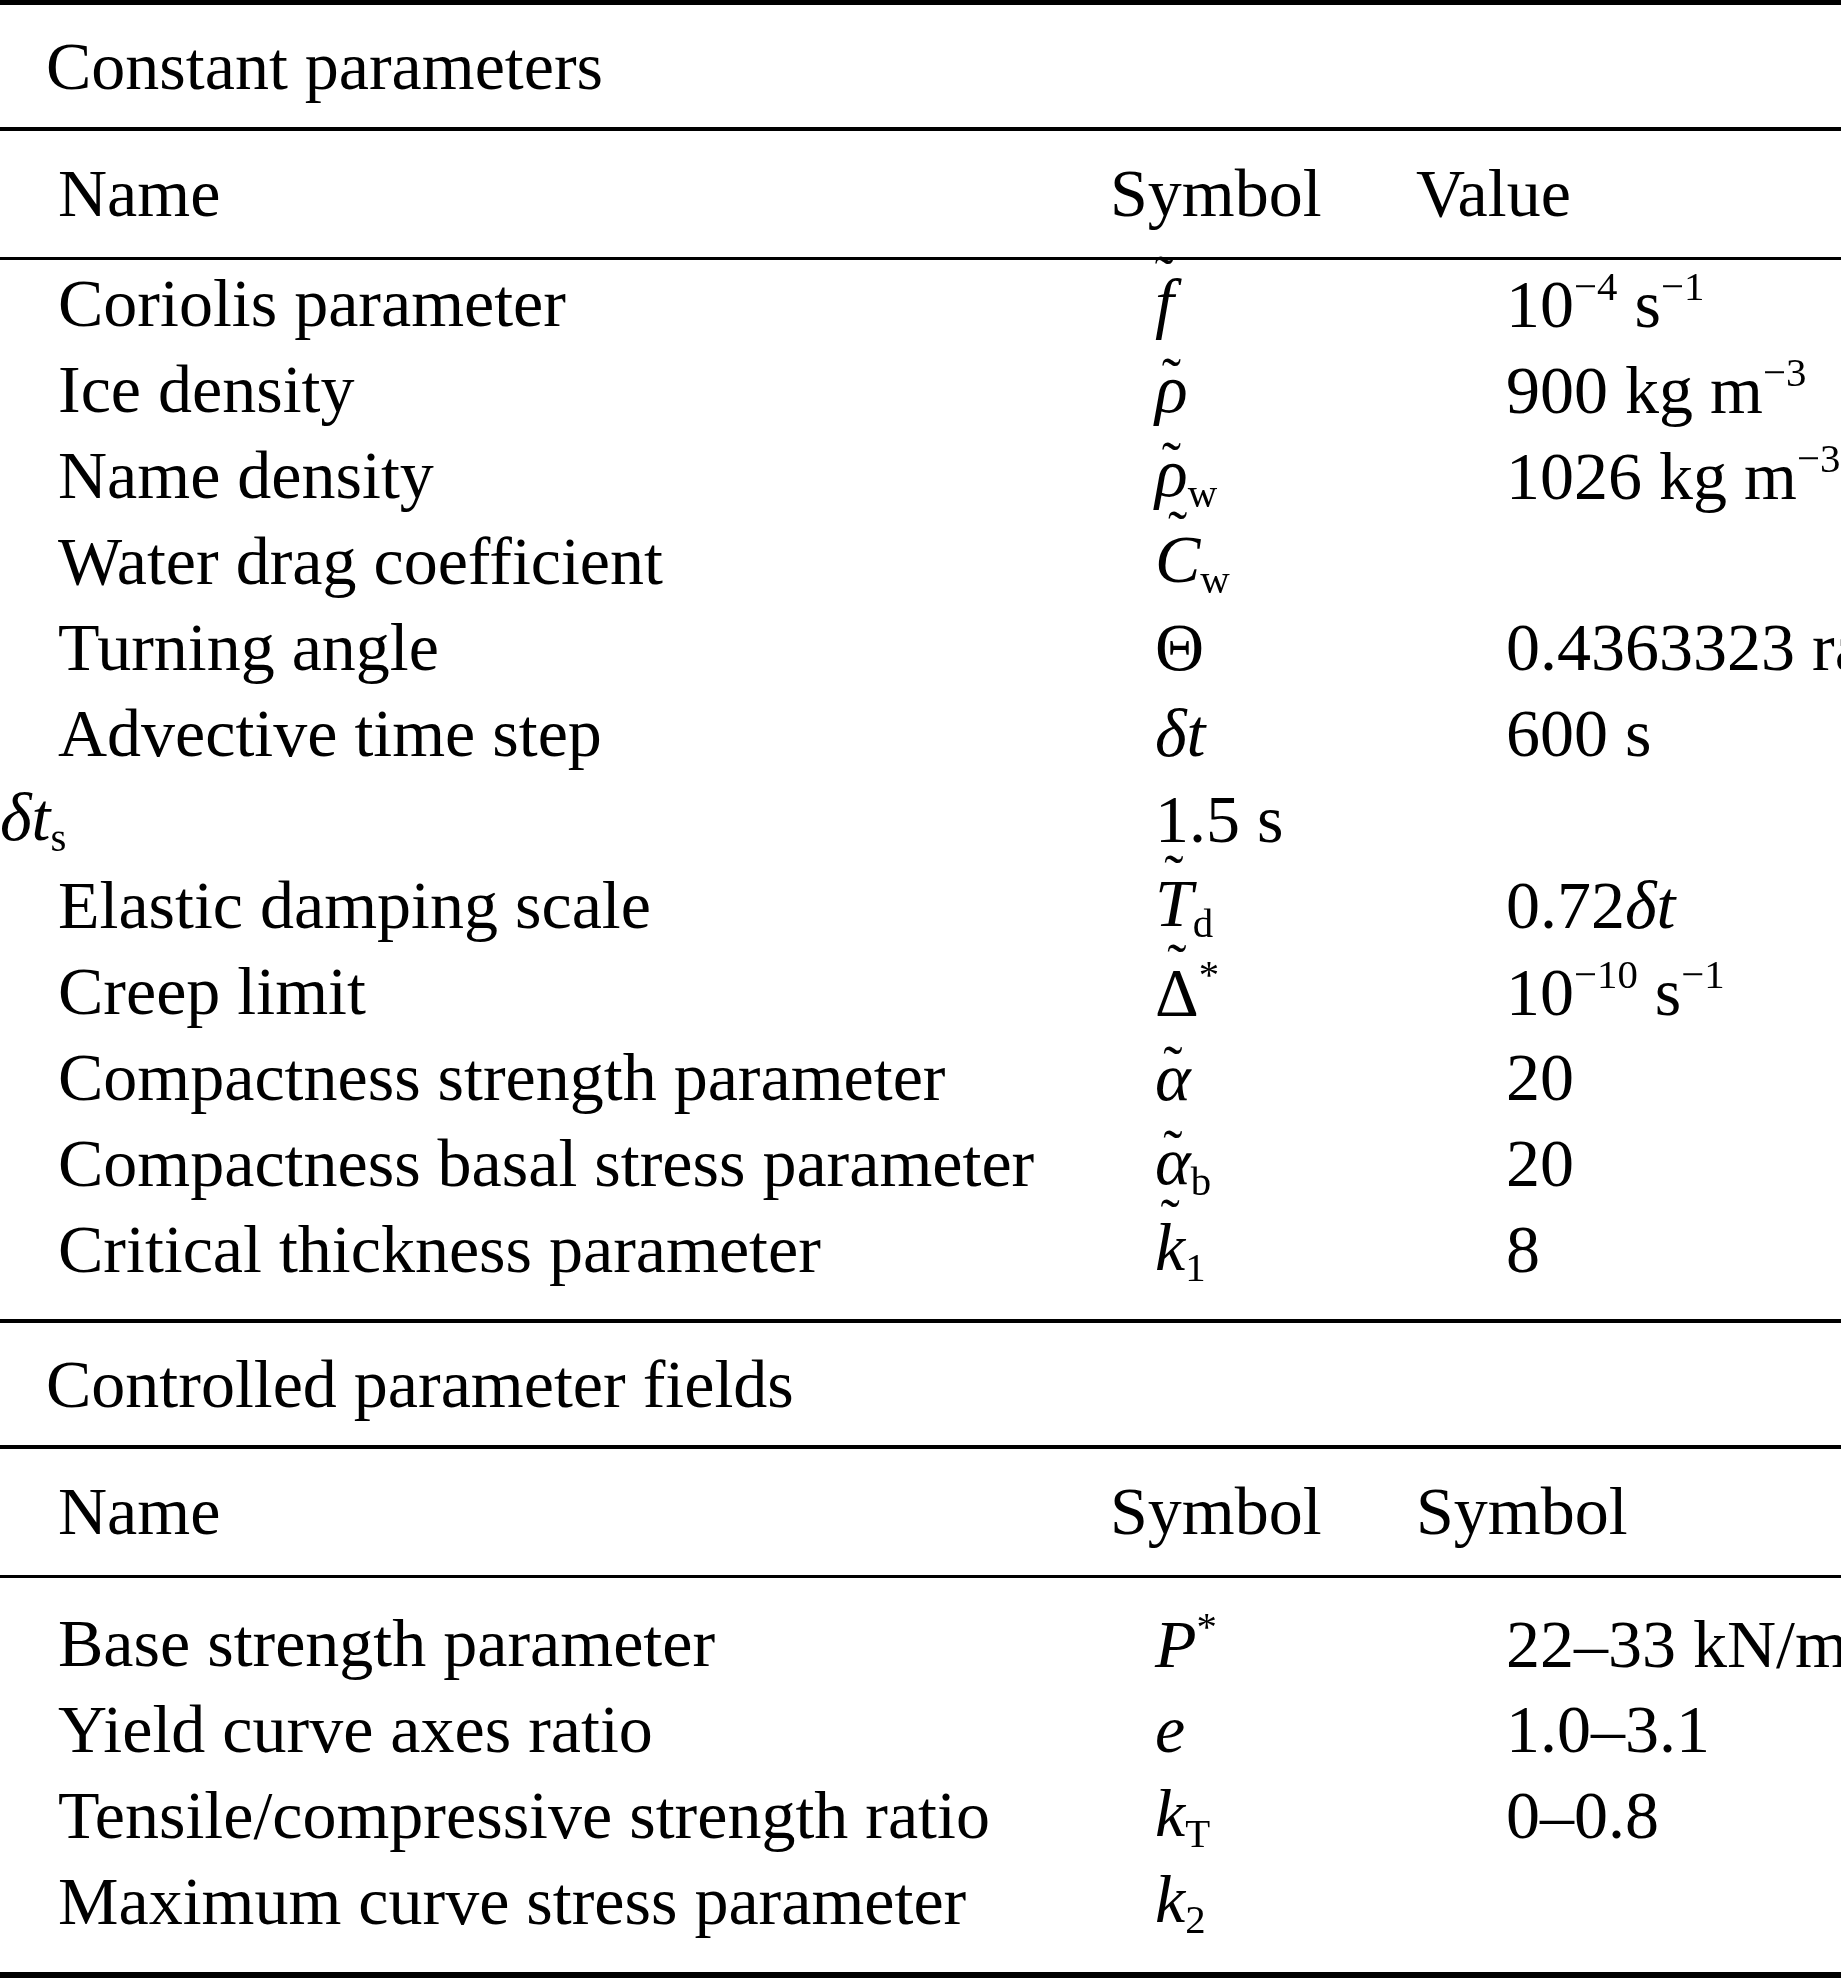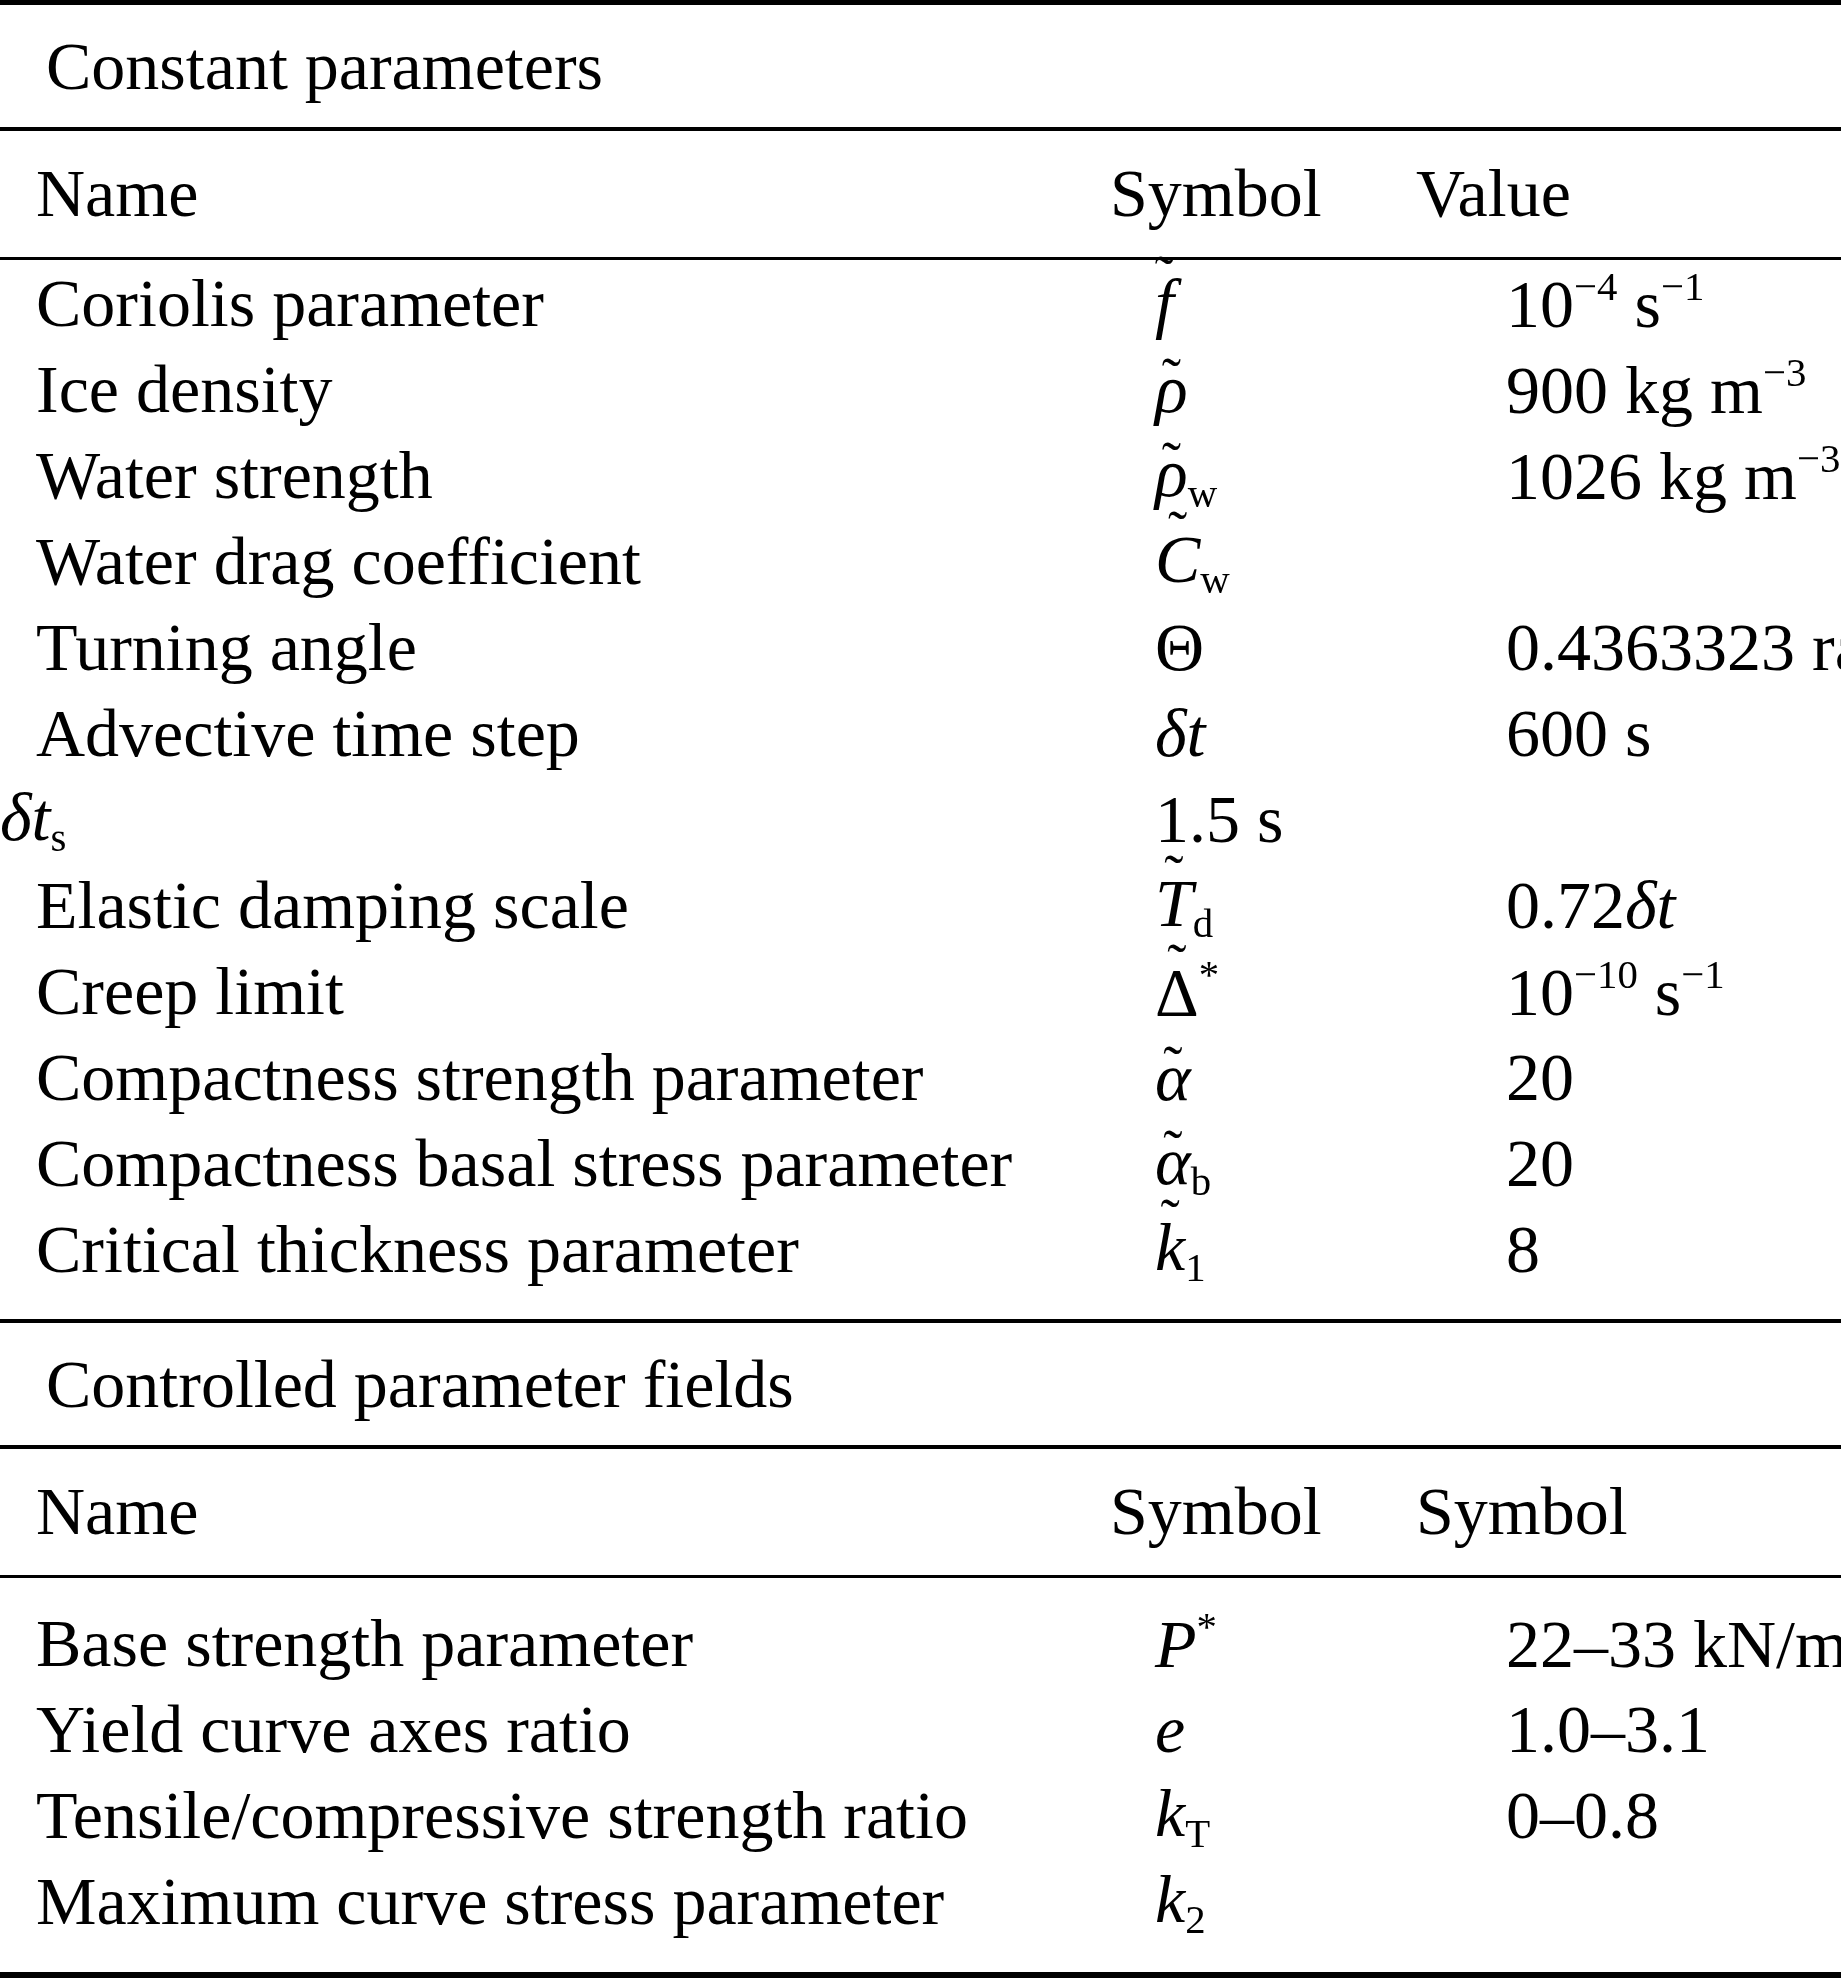--- a/index.html
+++ b/index.html
@@ -13,21 +13,21 @@
   .rule.thin{height:3.6px;}
   .spacer{width:100%;}
   .s25{height:22px;}
   .s30{height:27px;}
   .s31{height:28px;}
   .title-row{height:122px;display:flex;align-items:center;}
   .title-row .cell{padding-left:46px;}
   .grid{display:grid;grid-template-columns:1110px 306px auto;align-items:center;}
   .header-row{height:126px;}
   .row{height:86px;gap:45px;}
-  .c1{padding-left:36px;box-sizing:border-box;}
+  .c1{padding-left:58px;box-sizing:border-box;}
   .c2,.c3{white-space:nowrap;}
   .it{font-style:italic;}
   .sup{font-size:0.6em;vertical-align:0.65em;}
   .sub{font-size:0.6em;vertical-align:-0.28em;}
   .tw{position:relative;display:inline-block;}
   .tld{
     position:absolute;left:50%;top:-0.30em;transform:translateX(-50%);
     font-size:0.85em;font-style:normal;line-height:1;
   }
   .tld.low{top:-0.02em;}
@@ -55,21 +55,21 @@
           <div class="c1">Coriolis parameter</div>
           <div class="c2"><span class="tw"><span class="it">f</span><span class="tld">˜</span></span></div>
           <div class="c3"><span>10</span><span class="sup">−4</span><span> s</span><span class="sup">−1</span></div>
         </div>
         <div class="grid row">
           <div class="c1">Ice density</div>
           <div class="c2"><span class="tw"><span class="it">ρ</span><span class="tld low">˜</span></span></div>
           <div class="c3"><span>900 kg m</span><span class="sup">−3</span></div>
         </div>
         <div class="grid row">
-          <div class="c1">Water strength</div>
+          <div class="c1">Name density</div>
           <div class="c2"><span class="tw"><span class="it">ρ</span><span class="tld low">˜</span></span><span class="sub">w</span></div>
           <div class="c3"><span>1026 kg m</span><span class="sup">−3</span></div>
         </div>
         <div class="grid row">
           <div class="c1">Water drag coefficient</div>
           <div class="c2"><span class="tw"><span class="it">C</span><span class="tld">˜</span></span><span class="sub">w</span></div>
         </div>
         <div class="grid row">
           <div class="c1">Turning angle</div>
           <div class="c2"><span>Θ</span></div>

